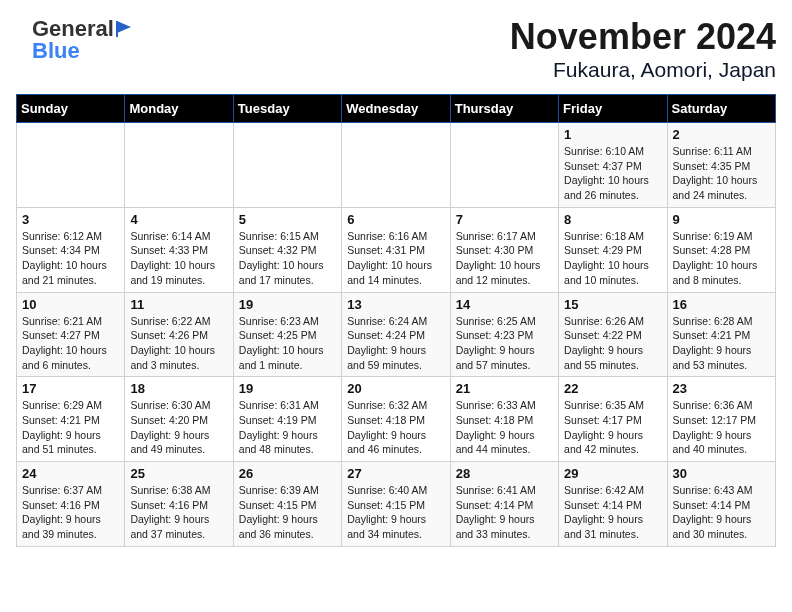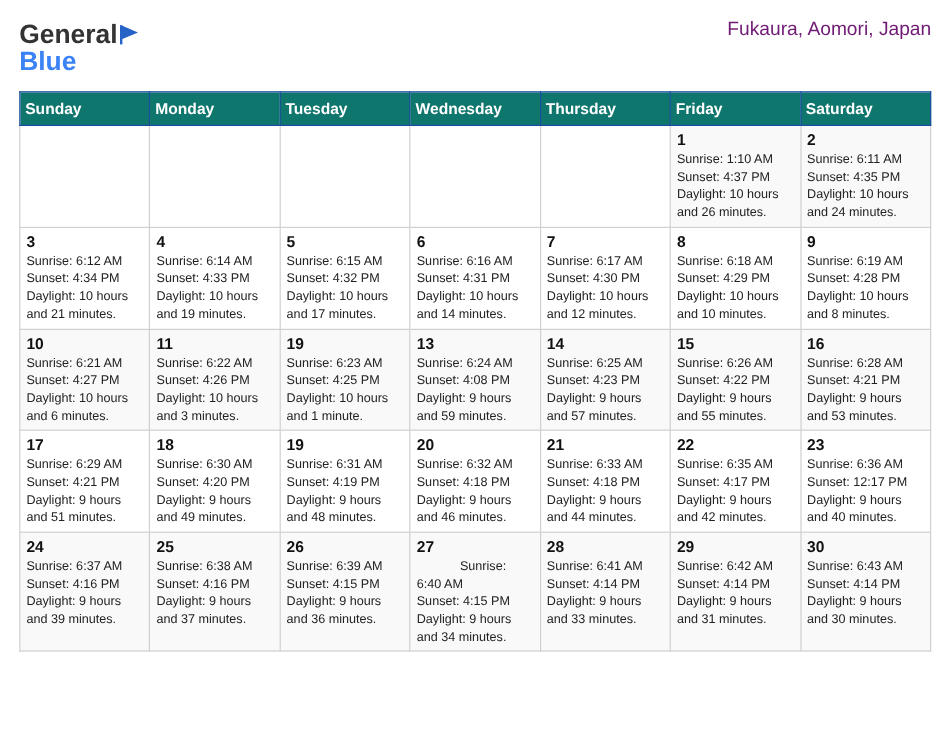--- a/index.html
+++ b/index.html
@@ -13,40 +13,41 @@
     .header {
       display: flex;
       justify-content: space-between;
       align-items: flex-start;
       margin-bottom: 12px;
     }
     .logo {
       display: flex;
       flex-direction: column;
       align-items: flex-start;
+      margin-left: 16px;
     }
     .title-block {
       text-align: right;
     }
     .month-title {
       font-size: 36px;
       font-weight: bold;
       color: #1a1a1a;
     }
     .location {
-      font-size: 16px;
-      color: #701a75;
+      font-size: 21px;
+      color: #0f172a;
     }
     table {
       width: 100%;
       border-collapse: collapse;
       table-layout: fixed;
     }
     thead tr th {
-      background-color: #0f766e;
+      background-color: #000000;
       color: #fff;
       font-size: 13px;
       font-weight: bold;
       padding: 6px 4px;
       text-align: left;
       border: 1px solid #1a4fa0;
     }
     tbody tr td {
       border: 1px solid #d0d0d0;
       vertical-align: top;
@@ -83,20 +84,21 @@
     <div style="display:flex;align-items:center;">
       <span style="font-size:22px;font-weight:bold;color:#333;">General</span>
       <svg width="20" height="20" viewBox="0 0 20 20" style="margin: 0 1px 0 0;">
         <polygon points="3,2 17,8 3,14" fill="#2563c7"></polygon>
         <rect x="2" y="2" width="2" height="16" fill="#2563c7"></rect>
       </svg>
     </div>
     <span style="font-size:22px;font-weight:bold;color:#3b82f6;margin-top:-4px;">Blue</span>
   </div>
   <div class="title-block">
+    <div class="month-title">November 2024</div>
     <div class="location">Fukaura, Aomori, Japan</div>
   </div>
 </div>
 
 <table>
   <thead>
     <tr>
     <th>Sunday</th>
         <th>Monday</th>
         <th>Tuesday</th>
@@ -106,21 +108,21 @@
         <th>Saturday</th>
       </tr>
   </thead>
   <tbody id="calendar-body">
   <tr>
         <td class="empty-cell"></td>
         <td class="empty-cell"></td>
         <td class="empty-cell"></td>
         <td class="empty-cell"></td>
         <td class="empty-cell"></td>
-        <td><span class="day-num">1</span><span class="day-detail" style="white-space: pre-line;">Sunrise: 1:10 AM
+        <td><span class="day-num">1</span><span class="day-detail" style="white-space: pre-line;">Sunrise: 6:10 AM
 Sunset: 4:37 PM
 Daylight: 10 hours and 26 minutes.</span></td>
         <td><span class="day-num">2</span><span class="day-detail" style="white-space: pre-line;">Sunrise: 6:11 AM
 Sunset: 4:35 PM
 Daylight: 10 hours and 24 minutes.</span></td>
       </tr>
       <tr>
         <td><span class="day-num">3</span><span class="day-detail" style="white-space: pre-line;">Sunrise: 6:12 AM
 Sunset: 4:34 PM
 Daylight: 10 hours and 21 minutes.</span></td>
@@ -147,21 +149,21 @@
         <td><span class="day-num">10</span><span class="day-detail" style="white-space: pre-line;">Sunrise: 6:21 AM
 Sunset: 4:27 PM
 Daylight: 10 hours and 6 minutes.</span></td>
         <td><span class="day-num">11</span><span class="day-detail" style="white-space: pre-line;">Sunrise: 6:22 AM
 Sunset: 4:26 PM
 Daylight: 10 hours and 3 minutes.</span></td>
         <td><span class="day-num">19</span><span class="day-detail" style="white-space: pre-line;">Sunrise: 6:23 AM
 Sunset: 4:25 PM
 Daylight: 10 hours and 1 minute.</span></td>
         <td><span class="day-num">13</span><span class="day-detail" style="white-space: pre-line;">Sunrise: 6:24 AM
-Sunset: 4:08 PM
+Sunset: 4:24 PM
 Daylight: 9 hours and 59 minutes.</span></td>
         <td><span class="day-num">14</span><span class="day-detail" style="white-space: pre-line;">Sunrise: 6:25 AM
 Sunset: 4:23 PM
 Daylight: 9 hours and 57 minutes.</span></td>
         <td><span class="day-num">15</span><span class="day-detail" style="white-space: pre-line;">Sunrise: 6:26 AM
 Sunset: 4:22 PM
 Daylight: 9 hours and 55 minutes.</span></td>
         <td><span class="day-num">16</span><span class="day-detail" style="white-space: pre-line;">Sunrise: 6:28 AM
 Sunset: 4:21 PM
 Daylight: 9 hours and 53 minutes.</span></td>
@@ -192,21 +194,21 @@
       <tr>
         <td><span class="day-num">24</span><span class="day-detail" style="white-space: pre-line;">Sunrise: 6:37 AM
 Sunset: 4:16 PM
 Daylight: 9 hours and 39 minutes.</span></td>
         <td><span class="day-num">25</span><span class="day-detail" style="white-space: pre-line;">Sunrise: 6:38 AM
 Sunset: 4:16 PM
 Daylight: 9 hours and 37 minutes.</span></td>
         <td><span class="day-num">26</span><span class="day-detail" style="white-space: pre-line;">Sunrise: 6:39 AM
 Sunset: 4:15 PM
 Daylight: 9 hours and 36 minutes.</span></td>
-        <td><span class="day-num">27</span><span class="day-detail" style="white-space: pre-line; margin-left: 36px;">Sunrise: 6:40 AM
+        <td><span class="day-num">27</span><span class="day-detail" style="white-space: pre-line;">Sunrise: 6:40 AM
 Sunset: 4:15 PM
 Daylight: 9 hours and 34 minutes.</span></td>
         <td><span class="day-num">28</span><span class="day-detail" style="white-space: pre-line;">Sunrise: 6:41 AM
 Sunset: 4:14 PM
 Daylight: 9 hours and 33 minutes.</span></td>
         <td><span class="day-num">29</span><span class="day-detail" style="white-space: pre-line;">Sunrise: 6:42 AM
 Sunset: 4:14 PM
 Daylight: 9 hours and 31 minutes.</span></td>
         <td><span class="day-num">30</span><span class="day-detail" style="white-space: pre-line;">Sunrise: 6:43 AM
 Sunset: 4:14 PM

